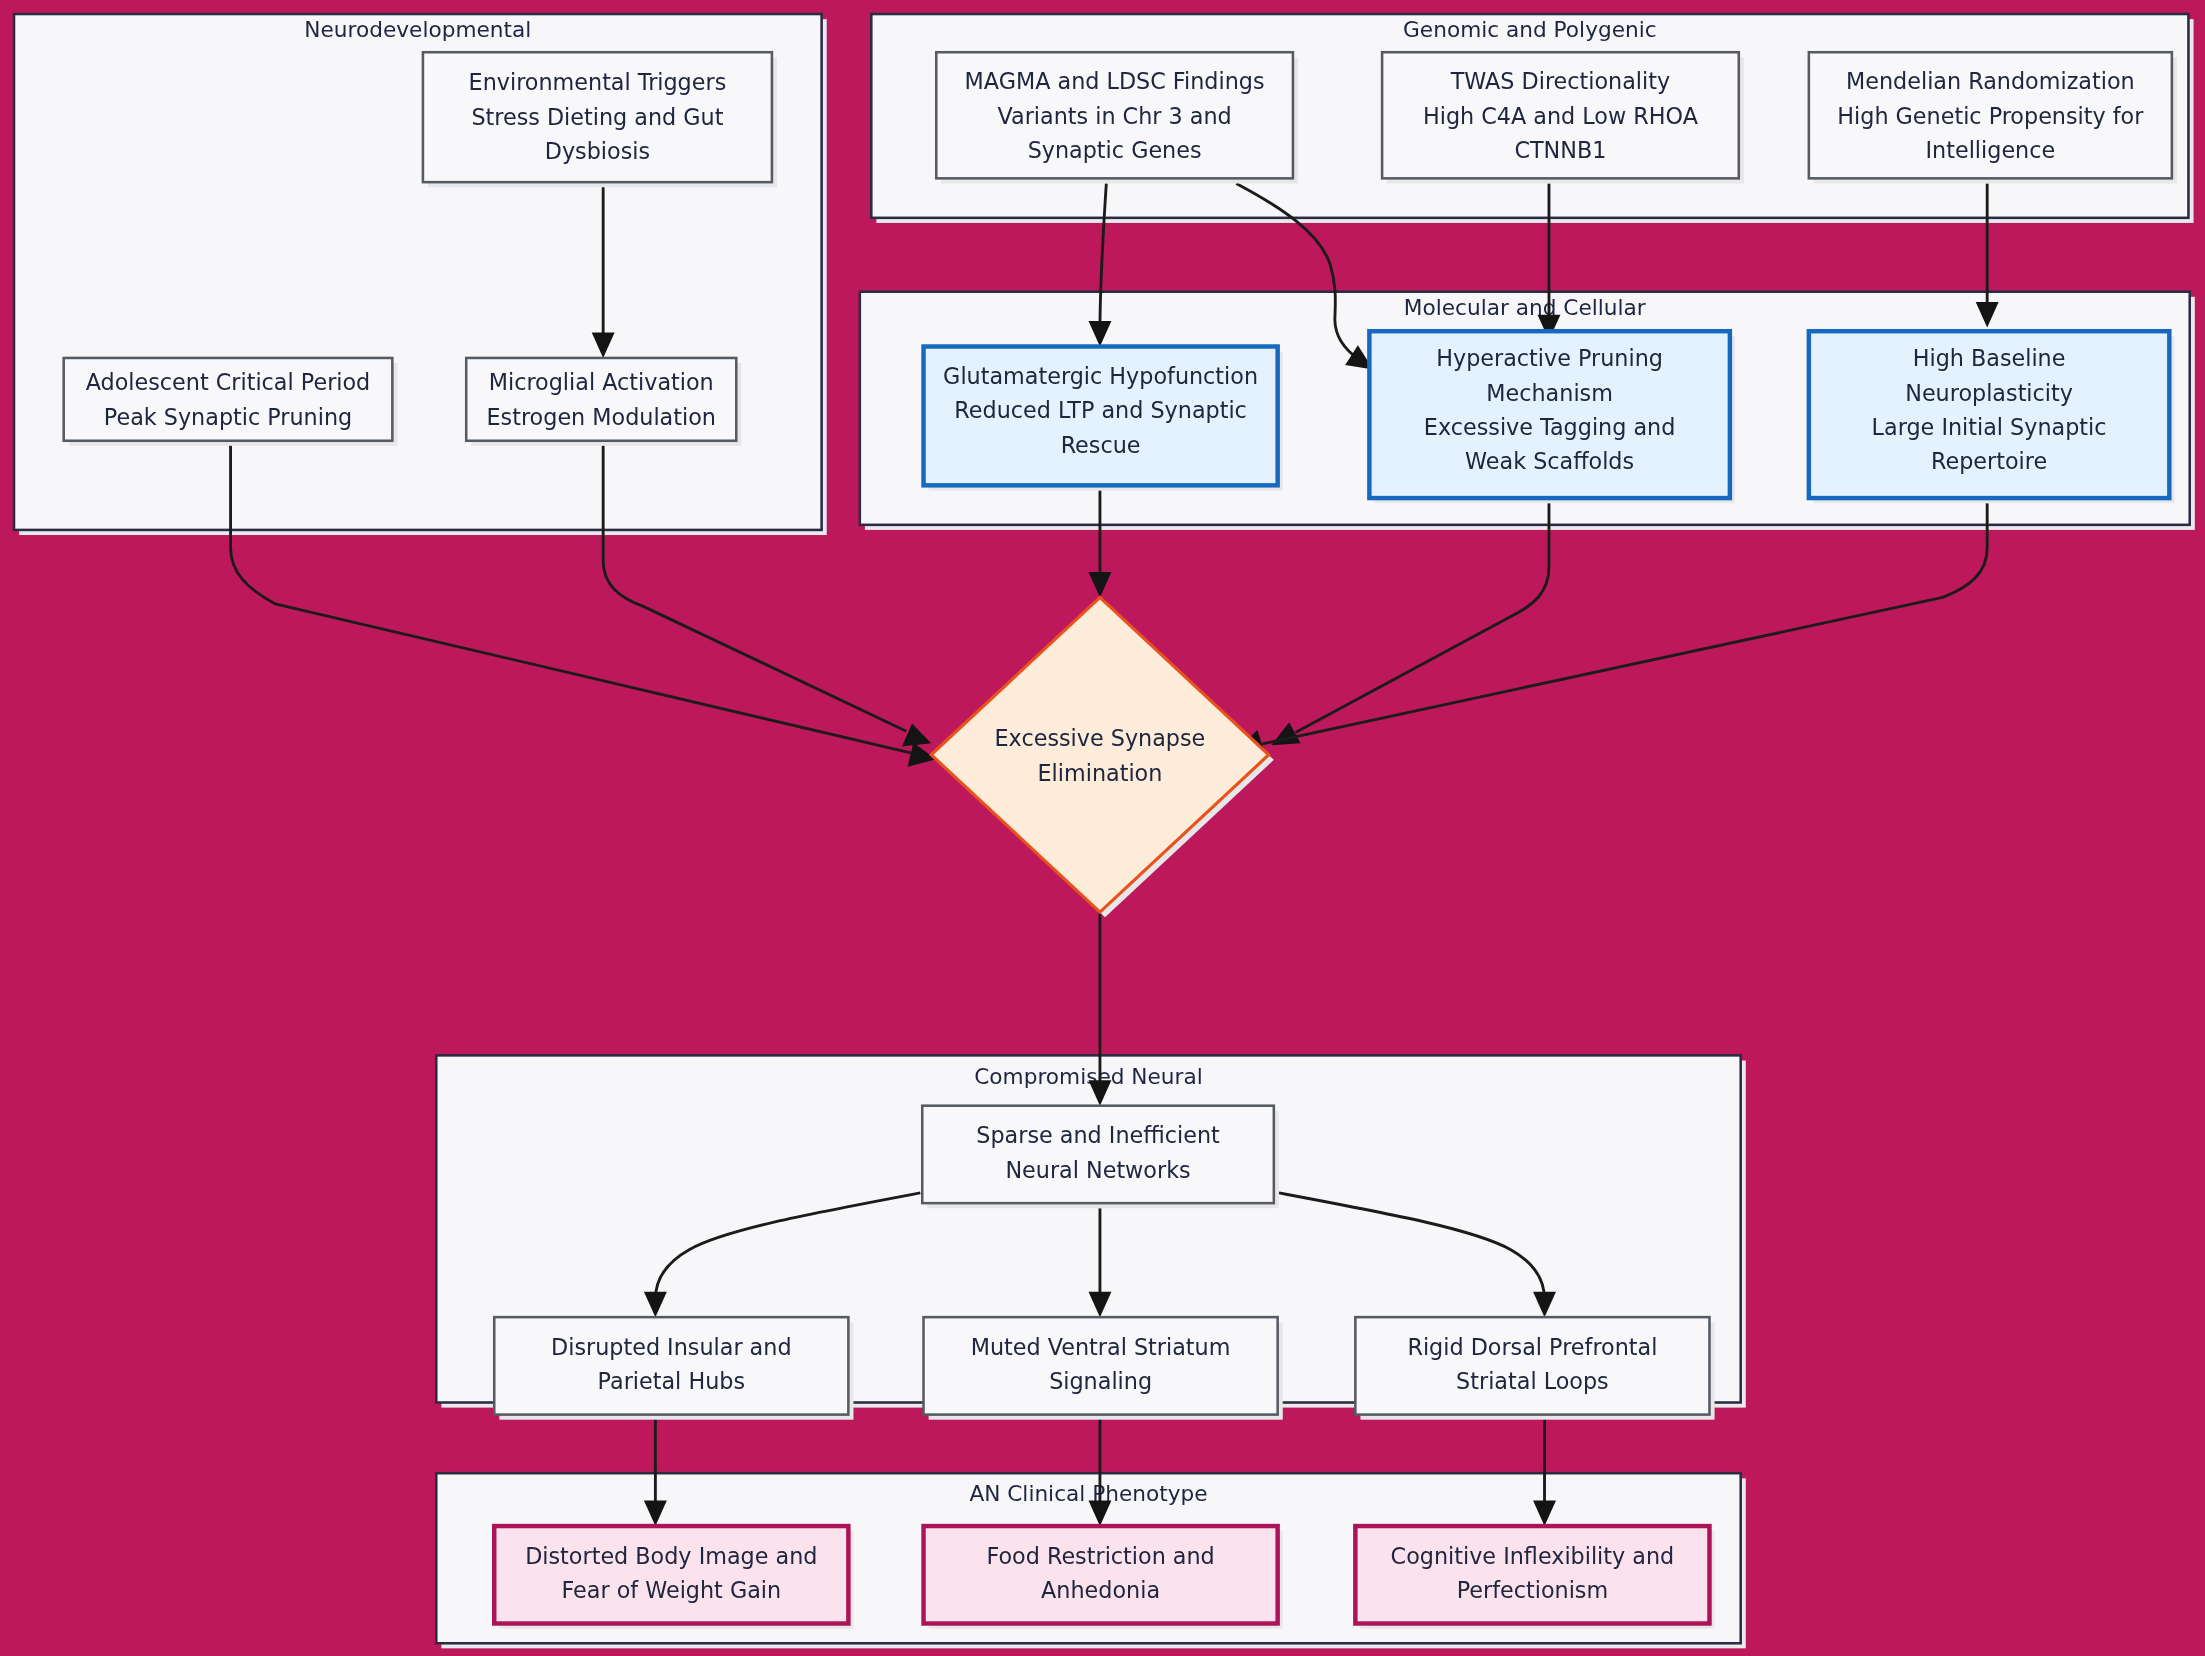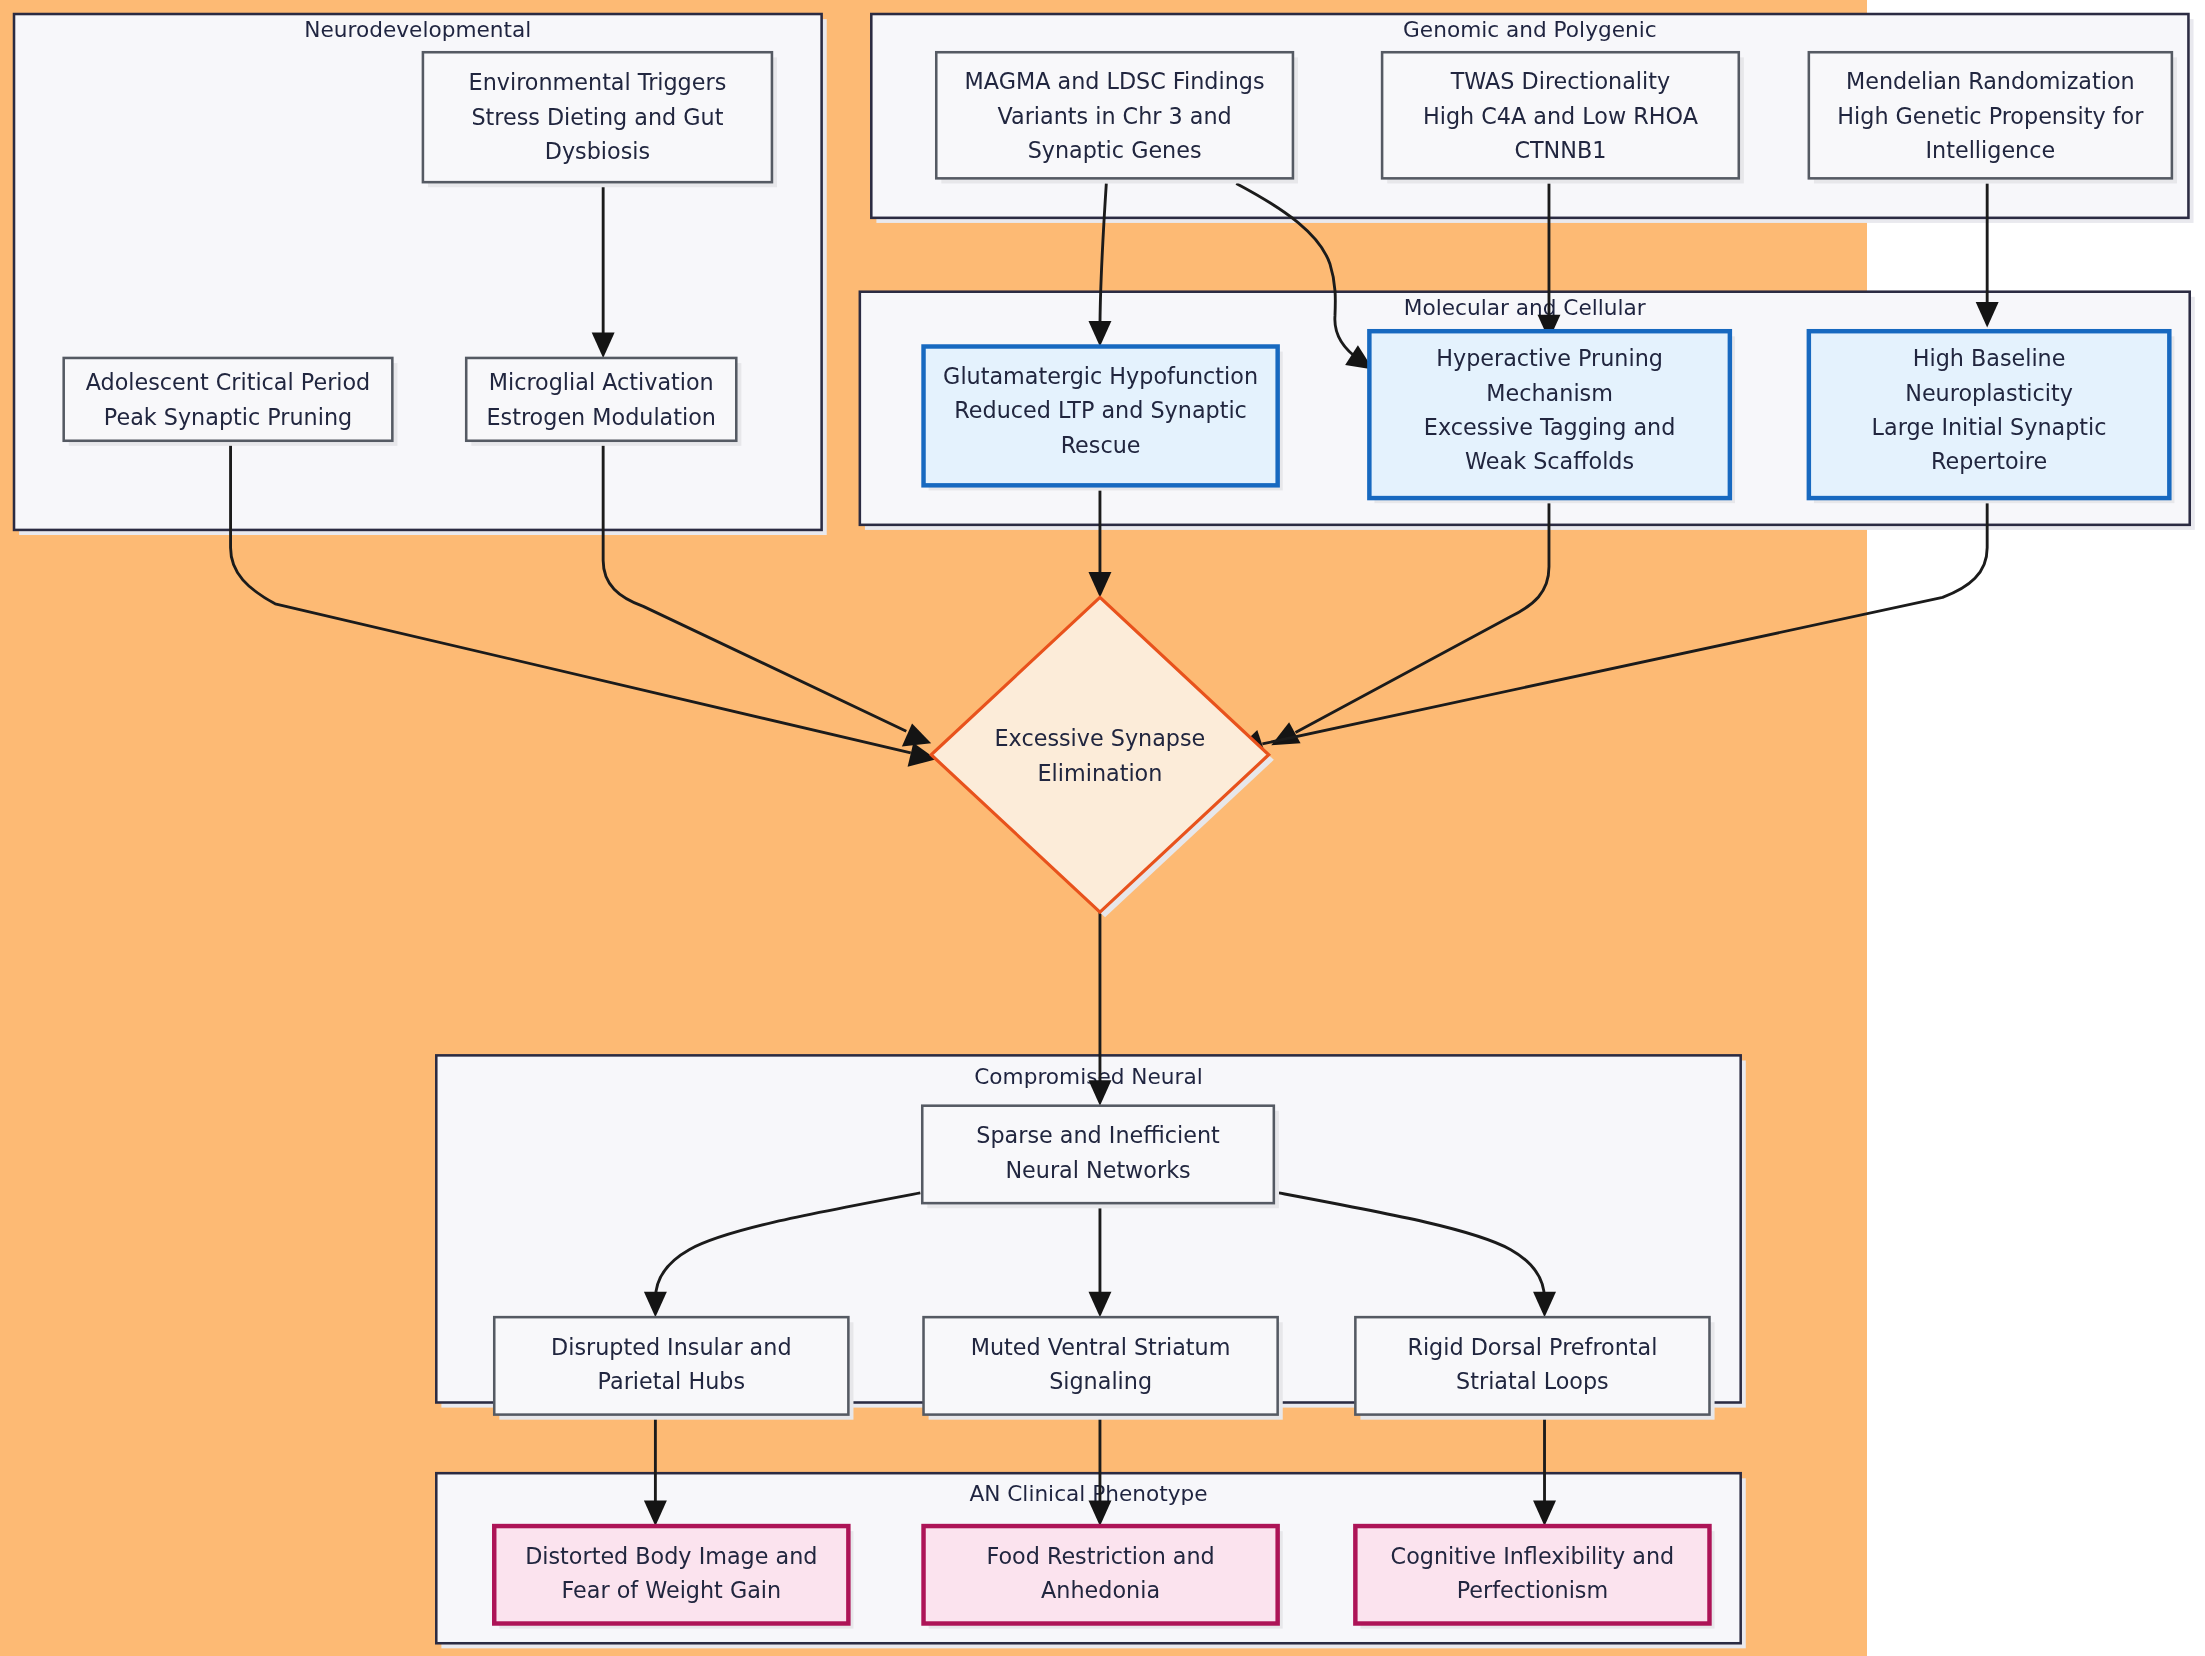--- a/index.html
+++ b/index.html
@@ -1,20 +1,20 @@
 <!DOCTYPE html>
 <html style="font-size:10.2px"><head>
 <meta charset="utf-8">
 <style>
   html,body{margin:0;padding:0;background:#ffffff;}
   body{
     font-family:"DejaVu Sans","Liberation Sans",sans-serif;
     width:2205px;height:1656px;overflow:hidden;
   }
-  #stage{position:relative;width:1867px;height:1656px;background:#fdba74;}
+  #stage{position:relative;width:2205px;height:1656px;background:#be185d;}
   svg#canvas{position:absolute;left:0;top:0;width:2205px;height:1656px;}
 
   .clusterRect{
     fill:#f7f7fa;
     stroke:#2b2b42;
     stroke-width:4;
   }
   .clusterShadow{ fill:#e9e9ee; }
 
   .clusterLabel{

